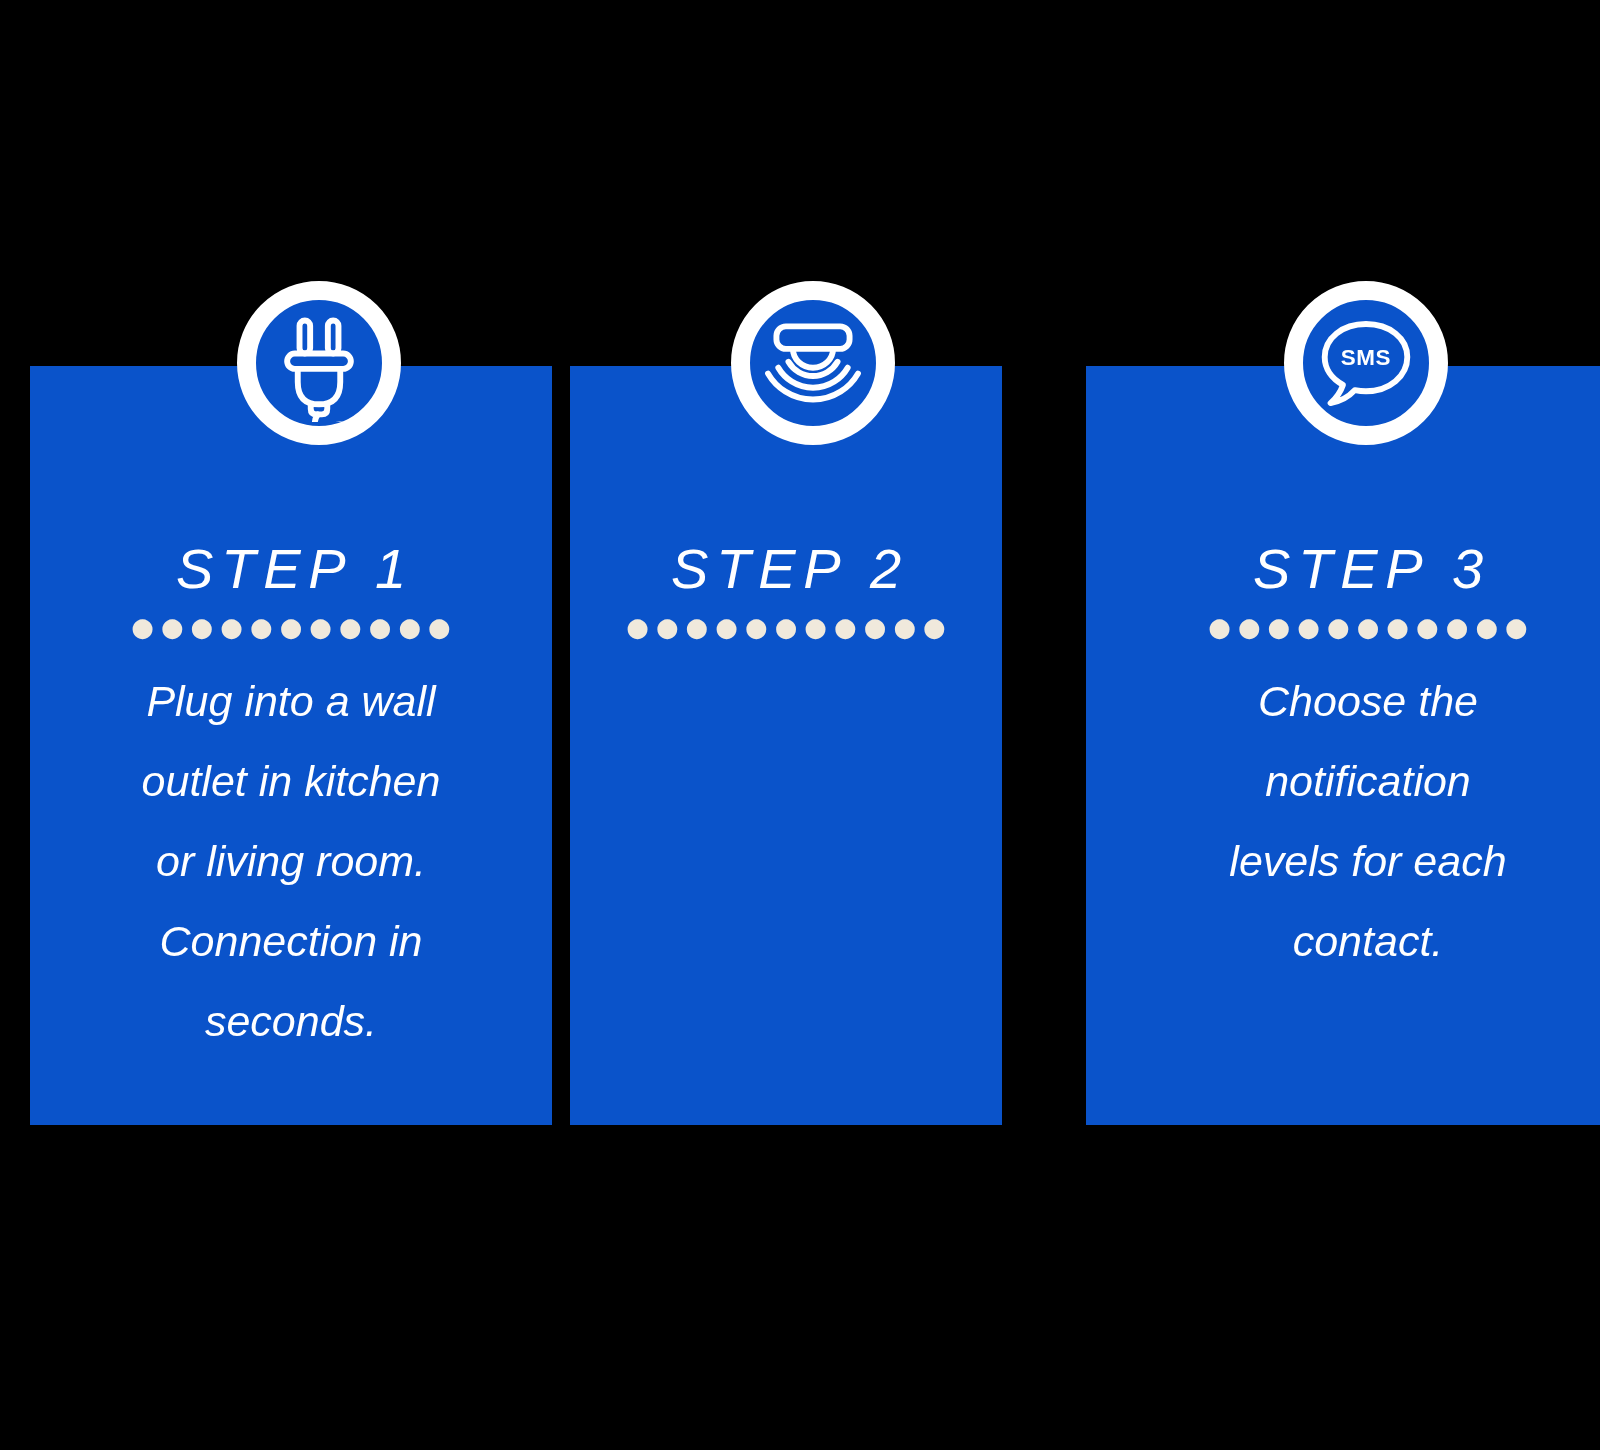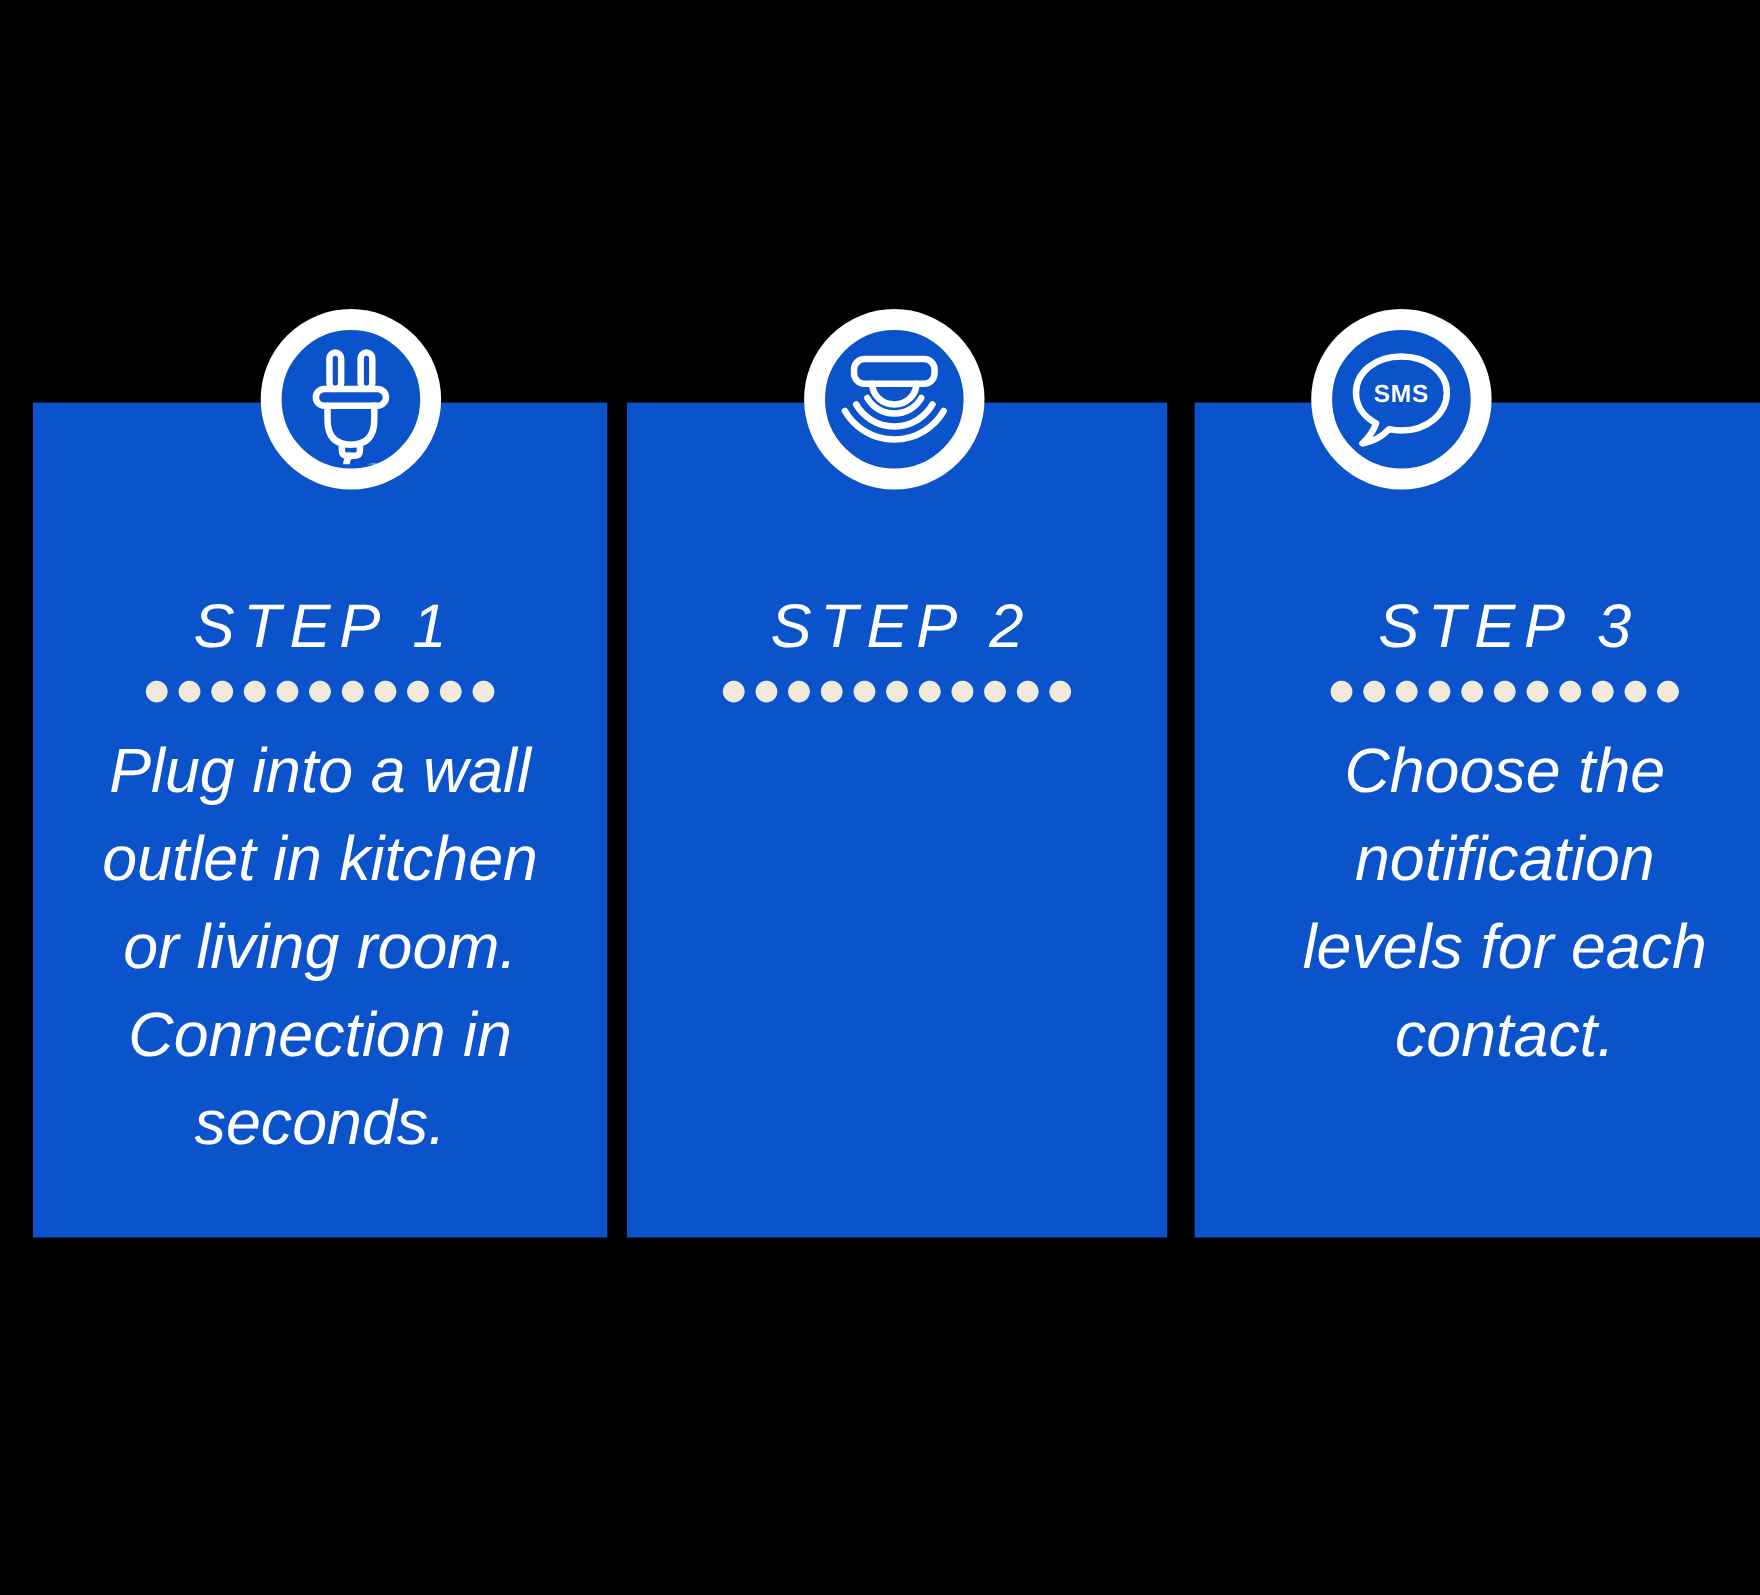--- a/index.html
+++ b/index.html
@@ -20,21 +20,21 @@
   .card {
     position: absolute;
     top: 366px;
     height: 759px;
     background: var(--card-blue);
     text-align: center;
     color: var(--text-white);
     font-style: italic;
   }
   .card-1 { left: 30px;   width: 522px; }
-  .card-2 { left: 570px;  width: 491px; }
+  .card-2 { left: 570px;  width: 432px; }
   .card-3 { left: 1086px; width: 564px; }
 
   .step-heading {
     margin-top: 175px;
     font-size: 56px;
     line-height: 56px;
     font-weight: 300;
     letter-spacing: 0.14em;
     text-indent: 0.14em; 
     color: var(--text-white);
@@ -43,42 +43,42 @@
     margin-top: 17px;
     font-family: "DejaVu Sans", sans-serif;
     font-size: 26px;
     line-height: 26px;
     letter-spacing: 7px;
     text-indent: 7px;
     color: var(--dot-cream);
   }
   .step-description {
     margin-top: 21px;
-    font-size: 57px;
+    font-size: 43px;
     line-height: 80px;
     font-weight: 300;
     white-space: pre-line;
     color: var(--text-white);
   }
 
   .icon-circle {
     position: absolute;
     top: 281px;
     width: 164px;
     height: 164px;
     border-radius: 50%;
     border: 19px solid #ffffff;
     background: var(--card-blue);
     display: flex;
     align-items: center;
     justify-content: center;
   }
   .icon-circle-1 { left: 237px; }
   .icon-circle-2 { left: 731px; }
-  .icon-circle-3 { left: 1192px; }
+  .icon-circle-3 { left: 1284px; }
 
   .icon-circle svg { width: 118px; height: 118px; display: block; }
   .icon-stroke {
     fill: none;
     stroke: #ffffff;
     stroke-width: 5;
     stroke-linecap: round;
     stroke-linejoin: round;
   }
   .sms-text {

